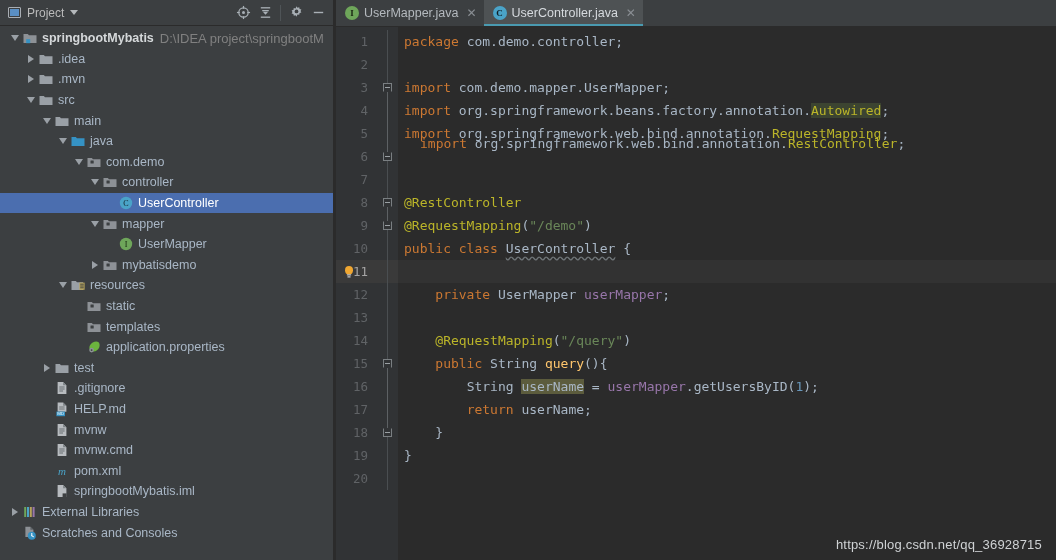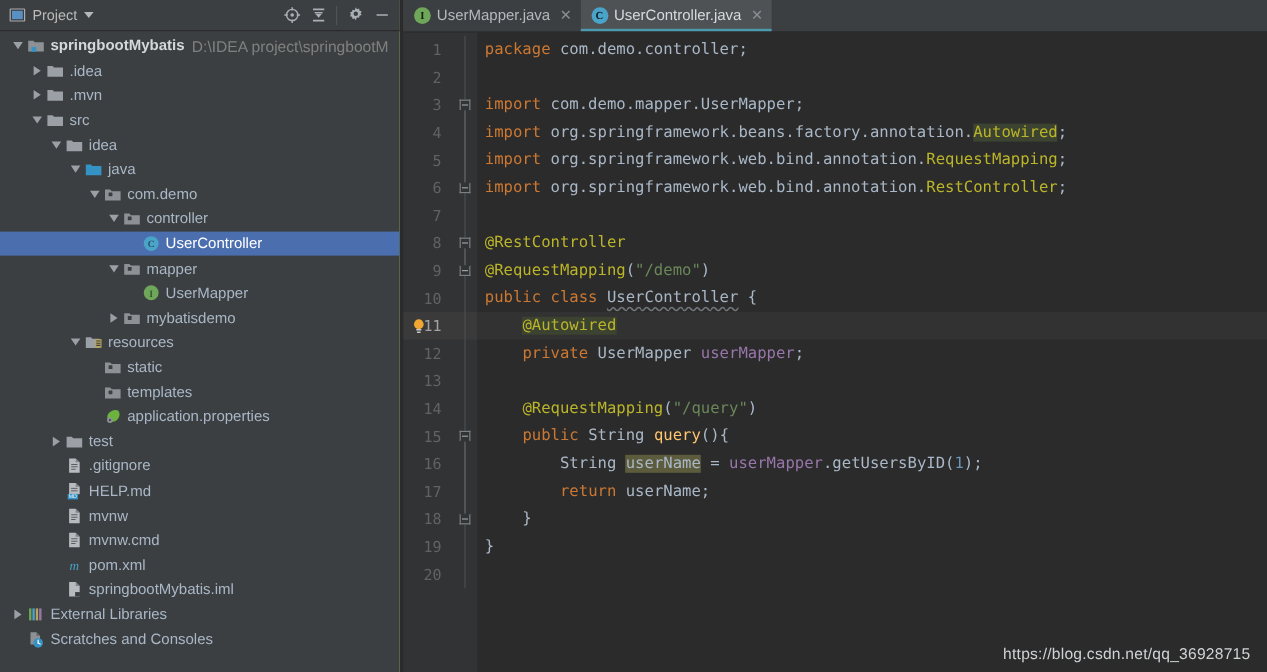--- a/index.html
+++ b/index.html
@@ -8,21 +8,21 @@
     width: 1056px; height: 560px;
     overflow: hidden;
     background: #3c3f41;
     font-family: "Liberation Sans", sans-serif;
     -webkit-font-smoothing: antialiased;
   }
   #app {
     position: relative;
     width: 1056px; height: 560px;
     display: flex;
-    background: #bef264;
+    background: #be185d;
   }
 
   
   #project-panel {
     width: 333px;
     height: 560px;
     background: #3c3f41;
     display: flex;
     flex-direction: column;
     position: relative;
@@ -383,21 +383,21 @@
         <div class="row">
           <span style="width: 40px; flex: 0 0 auto;"></span>
           <span class="arrow open">
             <i></i>
           </span>
           <span class="ic">
             <svg width="16" height="16" viewBox="0 0 16 16">
               <path d="M1.5 4h4.3l1.2 1.3h7.5V13H1.5z" fill="#9aa0a6"></path>
             </svg>
           </span>
-          <span class="lbl">idea</span>
+          <span class="lbl">main</span>
         </div>
         <div class="row">
           <span style="width: 56px; flex: 0 0 auto;"></span>
           <span class="arrow open">
             <i></i>
           </span>
           <span class="ic">
             <svg width="16" height="16" viewBox="0 0 16 16">
               <path d="M1.5 4h4.3l1.2 1.3h7.5V13H1.5z" fill="#3592c4"></path>
             </svg>
@@ -718,26 +718,25 @@
               <rect x="6.4" y="12.2" width="3.2" height="1.2" rx="0.5" fill="#c8c8c8"></rect>
             </svg></div>
         </div>
       <div id="code">
           <div class="rowhl" style="top: 233px;"></div>
           <div class="cline" style="top: 3px;"><span class="kw">package </span><span class="pln">com.demo.controller</span><span class="pln">;</span></div>
           <div class="cline" style="top: 26px;"></div>
           <div class="cline" style="top: 49px;"><span class="kw">import </span><span class="pln">com.demo.mapper.UserMapper</span><span class="pln">;</span></div>
           <div class="cline" style="top: 72px;"><span class="kw">import </span><span class="pln">org.springframework.beans.factory.annotation.</span><span class="ann hlann">Autowired</span><span class="pln">;</span></div>
           <div class="cline" style="top: 95px;"><span class="kw">import </span><span class="pln">org.springframework.web.bind.annotation.</span><span class="ann">RequestMapping</span><span class="pln">;</span></div>
-          <div class="cline" style="top: 118px;"><span class="kw">import </span><span class="pln">org.springframework.web.bind.annotation.</span><span class="ann">RestController</span><span class="pln">;</span></div>
+          <div class="cline" style="top: 105px; margin-left: 16px;"><span class="kw">import </span><span class="pln">org.springframework.web.bind.annotation.</span><span class="ann">RestController</span><span class="pln">;</span></div>
           <div class="cline" style="top: 141px;"></div>
           <div class="cline" style="top: 164px;"><span class="ann">@RestController</span></div>
           <div class="cline" style="top: 187px;"><span class="ann">@RequestMapping</span><span class="pln">(</span><span class="str">"/demo"</span><span class="pln">)</span></div>
           <div class="cline" style="top: 210px;"><span class="kw">public </span><span class="kw">class </span><span class="cls wavy">UserController</span><span class="pln"> {</span></div>
-          <div class="cline" style="top: 233px;"><span class="pln">    </span><span class="ann hlann">@Autowired</span></div>
           <div class="cline" style="top: 256px;"><span class="pln">    </span><span class="kw">private </span><span class="cls">UserMapper </span><span class="fld">userMapper</span><span class="pln">;</span></div>
           <div class="cline" style="top: 279px;"></div>
           <div class="cline" style="top: 302px;"><span class="pln">    </span><span class="ann">@RequestMapping</span><span class="pln">(</span><span class="str">"/query"</span><span class="pln">)</span></div>
           <div class="cline" style="top: 325px;"><span class="pln">    </span><span class="kw">public </span><span class="cls">String </span><span class="mth">query</span><span class="pln">(){</span></div>
           <div class="cline" style="top: 348px;"><span class="pln">        </span><span class="cls">String </span><span class="hlsearch">userName</span><span class="pln"> = </span><span class="fld">userMapper</span><span class="pln">.getUsersByID(</span><span class="num">1</span><span class="pln">);</span></div>
           <div class="cline" style="top: 371px;"><span class="pln">        </span><span class="kw">return </span><span class="pln">userName</span><span class="pln">;</span></div>
           <div class="cline" style="top: 394px;"><span class="pln">    }</span></div>
           <div class="cline" style="top: 417px;"><span class="pln">}</span></div>
           <div class="cline" style="top: 440px;"></div>
         </div>

